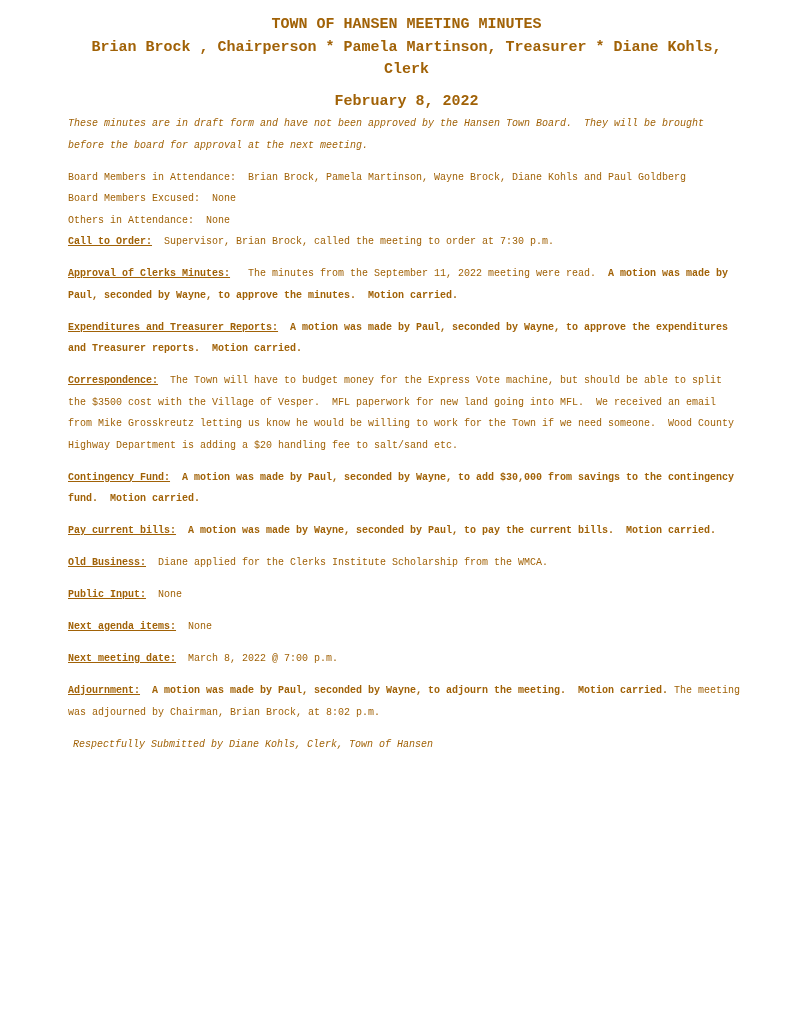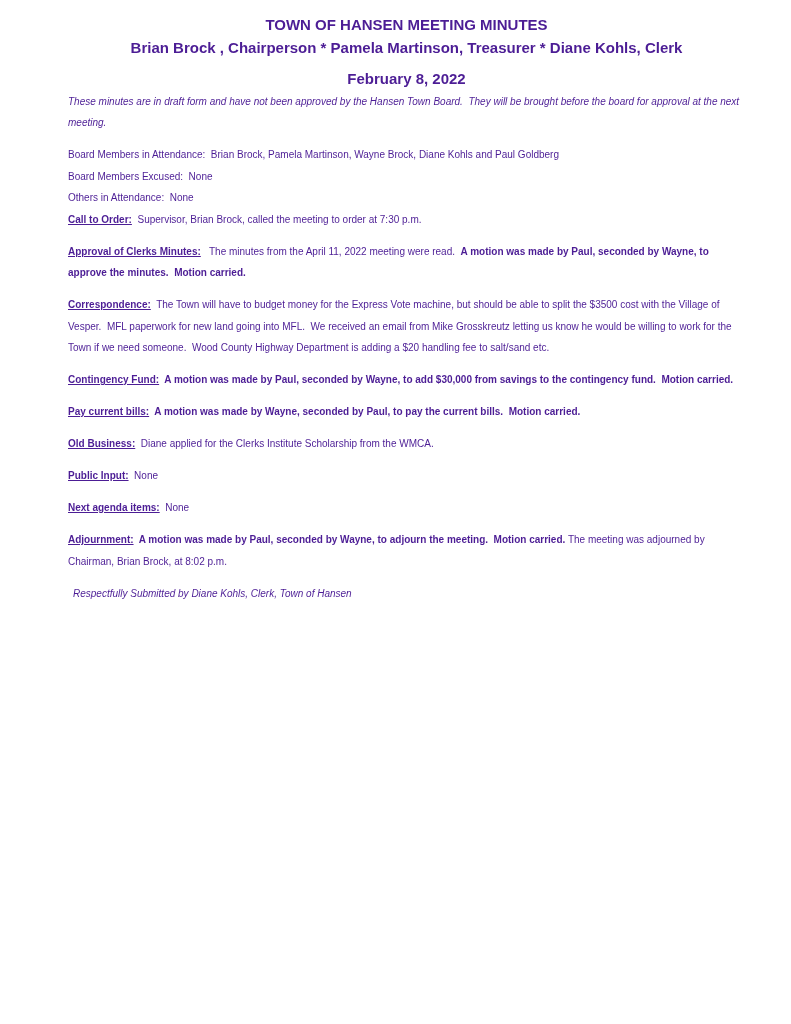--- a/index.html
+++ b/index.html
@@ -5,22 +5,22 @@
   html, body {
     margin: 0;
     padding: 0;
     background: #ffffff;
   }
   .page {
     position: relative;
     width: 791px;
     height: 1024px;
     background: #ffffff;
-    color: #4c1d95;
-    font-family: Liberation Sans, sans-serif;
+    color: #a16207;
+    font-family: Liberation Mono, monospace;
     box-sizing: border-box;
     padding: 14px 46px 0 68px;
     overflow: hidden;
   }
   .doc-header {
     text-align: center;
     font-weight: bold;
     font-size: 15px;
     line-height: 22.5px;
   }
@@ -76,36 +76,38 @@
     <p class="para draft-notice">These minutes are in draft form and have not been approved by the Hansen Town Board.  They will be brought before the board for approval at the next meeting.</p>
 
     <div class="attendance">
       <p class="para">Board Members in Attendance:  Brian Brock, Pamela Martinson, Wayne Brock, Diane Kohls and Paul Goldberg</p>
       <p class="para">Board Members Excused:  None</p>
       <p class="para">Others in Attendance:  None</p>
     </div>
 
     <p class="para"><span class="h">Call to Order:</span><span>  Supervisor, Brian Brock, called the meeting to order at 7:30 p.m.</span></p>
 
-    <p class="para"><span class="h">Approval of Clerks Minutes:</span><span>   The minutes from the April 11, 2022 meeting were read.  </span><span class="b">A motion was made by Paul, seconded by Wayne, to approve the minutes.  Motion carried.</span></p>
+    <p class="para"><span class="h">Approval of Clerks Minutes:</span><span>   The minutes from the September 11, 2022 meeting were read.  </span><span class="b">A motion was made by Paul, seconded by Wayne, to approve the minutes.  Motion carried.</span></p>
 
+    <p class="para"><span class="h">Expenditures and Treasurer Reports:</span><span class="b">  A motion was made by Paul, seconded by Wayne, to approve the expenditures and Treasurer reports.  Motion carried.</span></p>
 
     <p class="para"><span class="h">Correspondence:</span><span>  The Town will have to budget money for the Express Vote machine, but should be able to split the $3500 cost with the Village of Vesper.  MFL paperwork for new land going into MFL.  We received an email from Mike Grosskreutz letting us know he would be willing to work for the Town if we need someone.  Wood County Highway Department is adding a $20 handling fee to salt/sand etc.</span></p>
 
 
     <p class="para"><span class="h">Contingency Fund:</span><span class="b">  A motion was made by Paul, seconded by Wayne, to add $30,000 from savings to the contingency fund.  Motion carried.</span></p>
 
     <p class="para"><span class="h">Pay current bills:</span><span class="b">  A motion was made by Wayne, seconded by Paul, to pay the current bills.  Motion carried.</span></p>
 
     <p class="para"><span class="h">Old Business:</span><span>  Diane applied for the Clerks Institute Scholarship from the WMCA.</span></p>
 
     <p class="para"><span class="h">Public Input:</span><span>  None</span></p>
 
     <p class="para"><span class="h">Next agenda items:</span><span>  None</span></p>
 
+    <p class="para"><span class="h">Next meeting date:</span><span>  March 8, 2022 @ 7:00 p.m.</span></p>
 
     <p class="para"><span class="h">Adjournment:</span><span class="b">  A motion was made by Paul, seconded by Wayne, to adjourn the meeting.  Motion carried.</span><span> The meeting was adjourned by Chairman, Brian Brock, at 8:02 p.m.</span></p>
 
     <p class="para signature">Respectfully Submitted by Diane Kohls, Clerk, Town of Hansen</p>
 
   </div>
 
 </div>
 
 </body></html>

